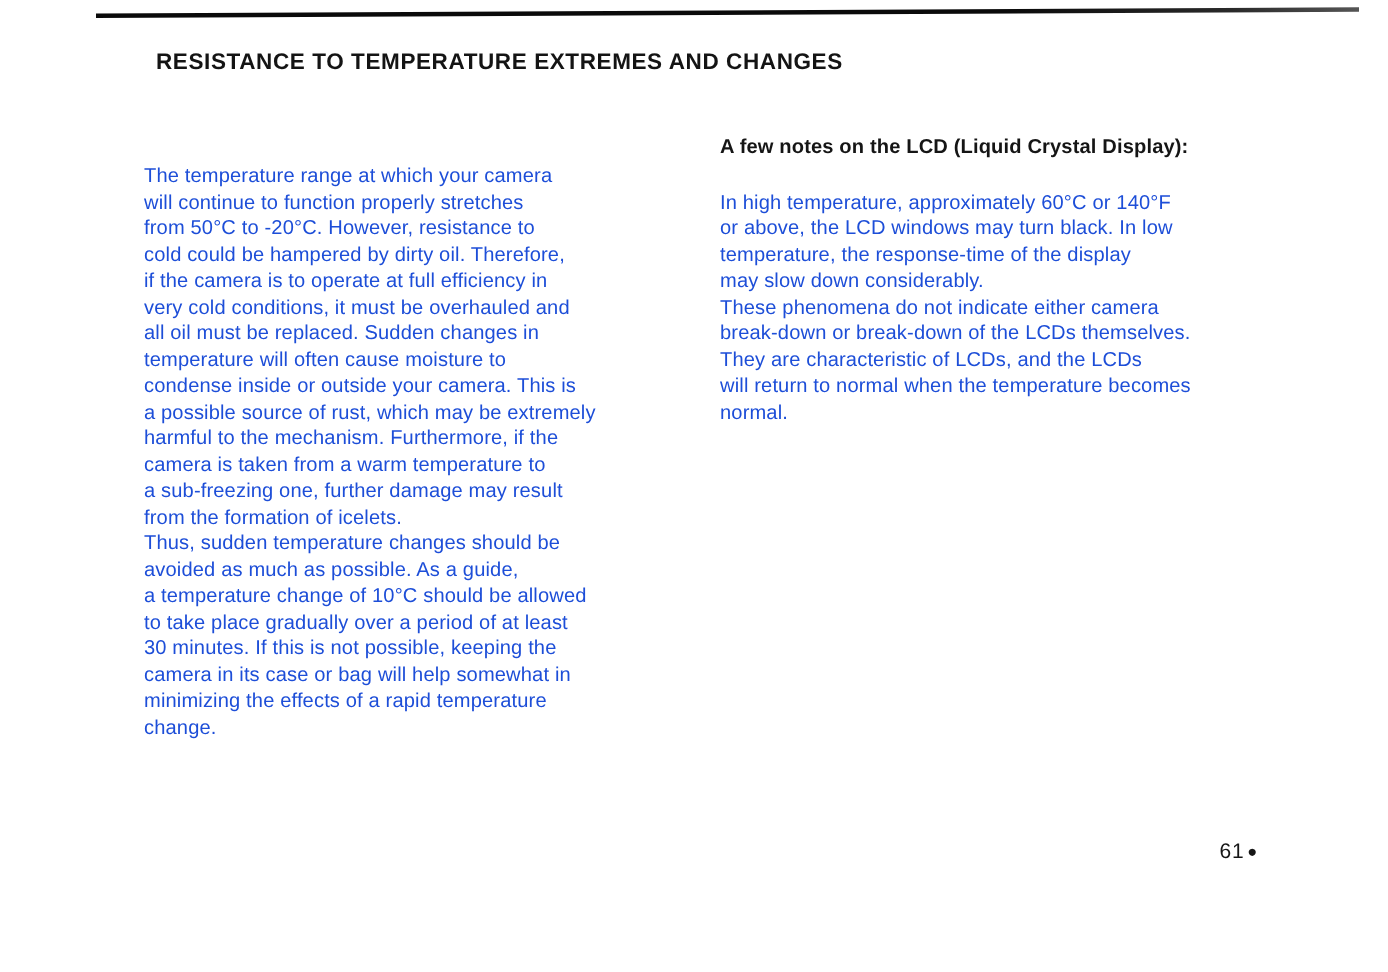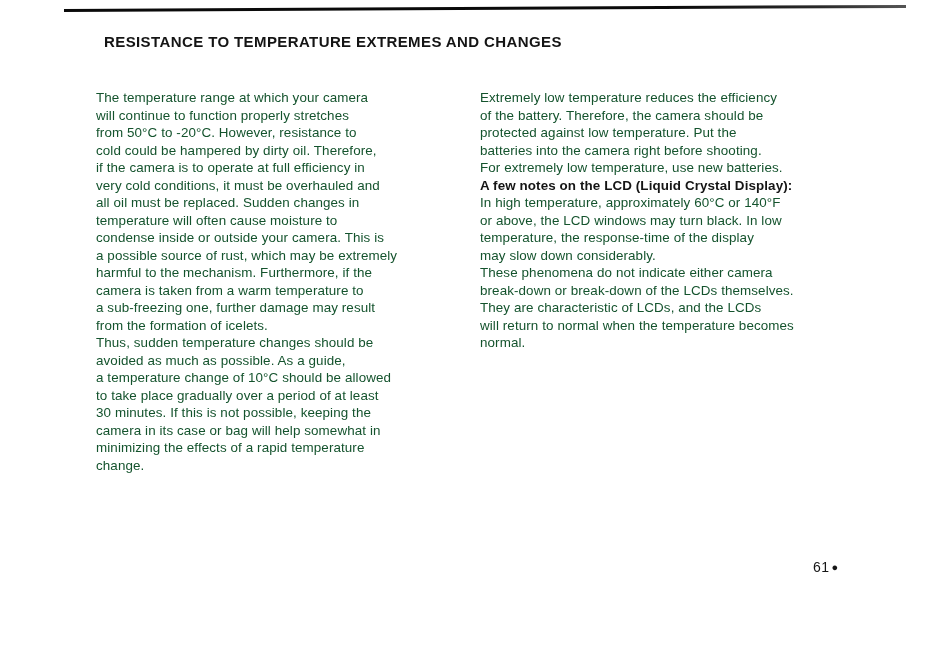--- a/index.html
+++ b/index.html
@@ -37,21 +37,22 @@
     position: absolute;
     top: 89px;
     font-size: 13.4px;
     line-height: 17.5px;
     letter-spacing: 0.1px;
   }
   .col-left  { left: 96px;  width: 385px; }
   .col-right { left: 480px; width: 405px; }
   .body-text {
     white-space: pre-line;
-    color: #14532d;
+    color: #1d4ed8;
+    margin-top: 19px;
   }
   .notes-heading {
     font-weight: bold;
     color: #151515;
     white-space: pre-line;
   }
   .page-number {
     position: absolute;
     left: 813px;
     top: 559px;
@@ -93,25 +94,20 @@
 avoided as much as possible. As a guide,
 a temperature change of 10°C should be allowed
 to take place gradually over a period of at least
 30 minutes. If this is not possible, keeping the
 camera in its case or bag will help somewhat in
 minimizing the effects of a rapid temperature
 change.</div>
   </div>
 
   <div class="col col-right">
-    <div class="body-text">Extremely low temperature reduces the efficiency
-of the battery. Therefore, the camera should be
-protected against low temperature. Put the
-batteries into the camera right before shooting.
-For extremely low temperature, use new batteries.</div>
     <div class="notes-heading">A few notes on the LCD (Liquid Crystal Display):</div>
     <div class="body-text">In high temperature, approximately 60°C or 140°F
 or above, the LCD windows may turn black. In low
 temperature, the response-time of the display
 may slow down considerably.
 These phenomena do not indicate either camera
 break-down or break-down of the LCDs themselves.
 They are characteristic of LCDs, and the LCDs
 will return to normal when the temperature becomes
 normal.</div>

